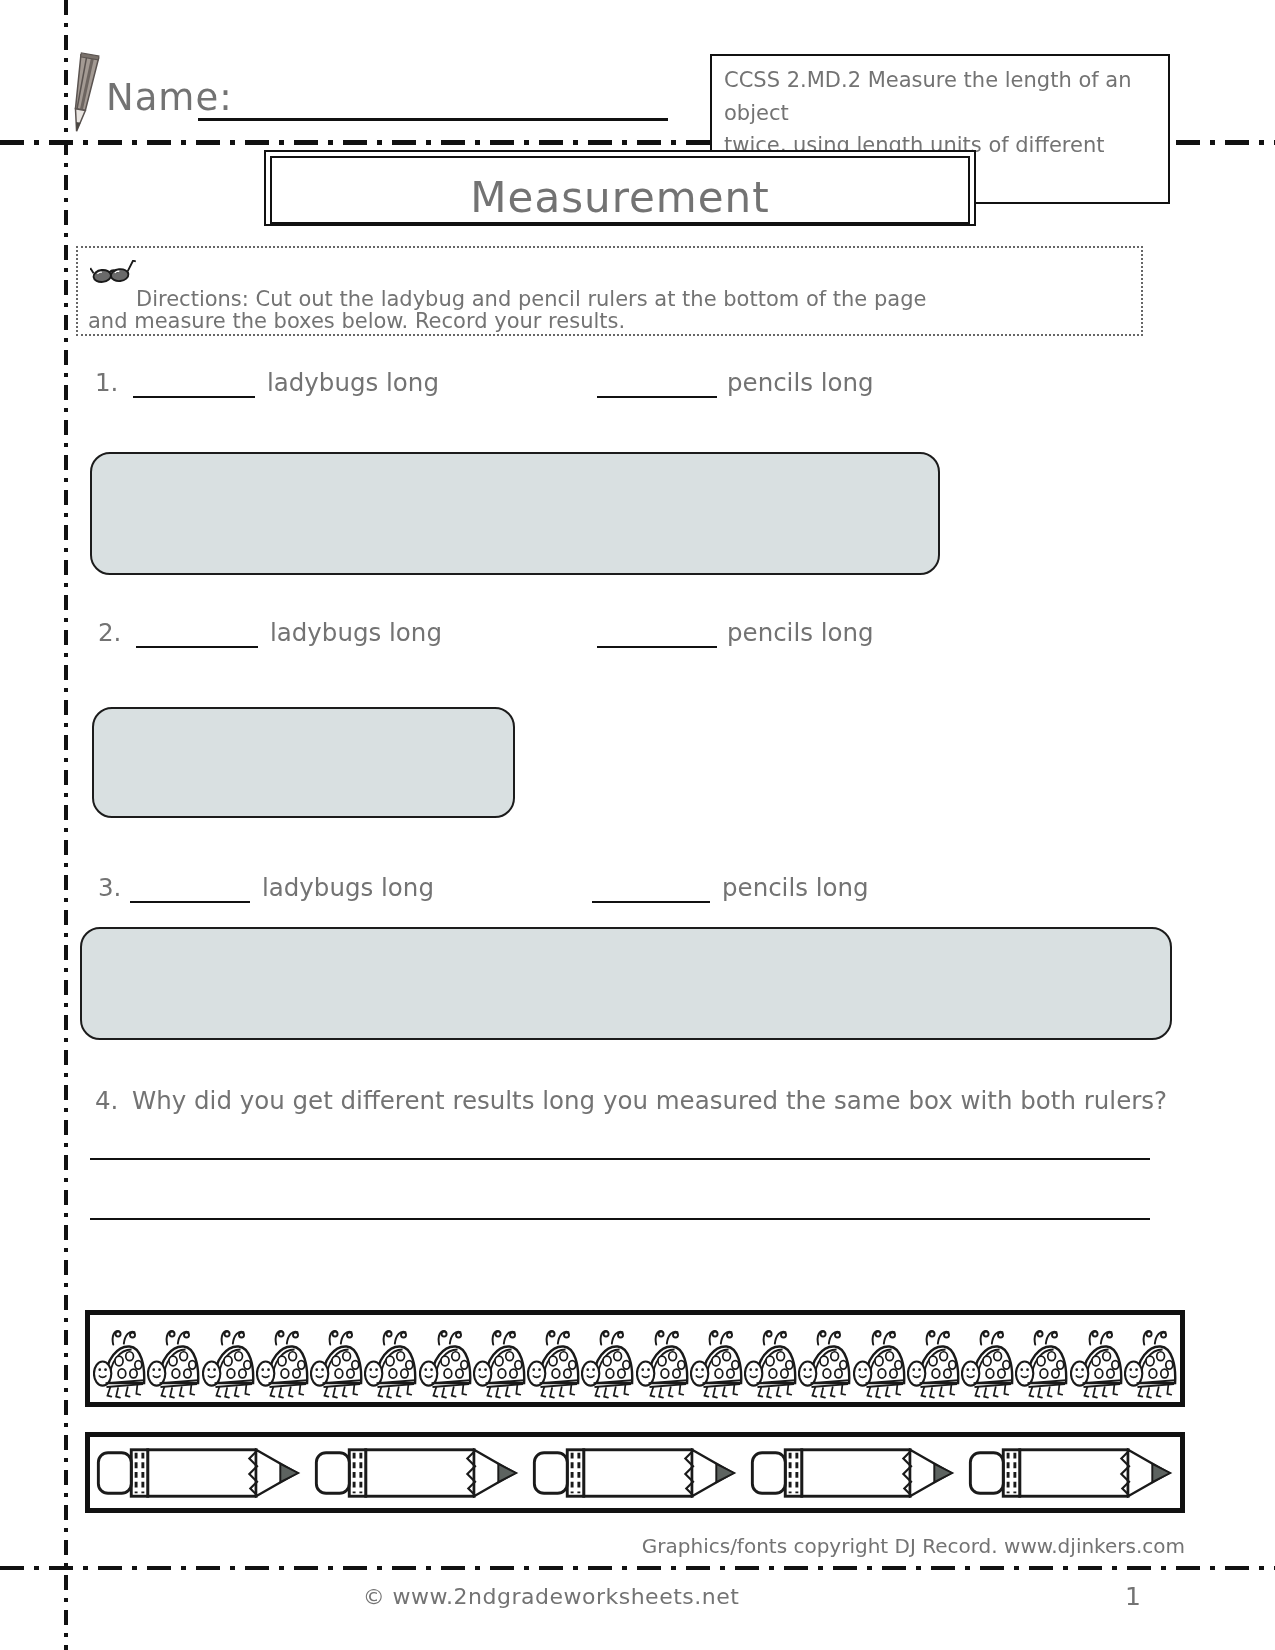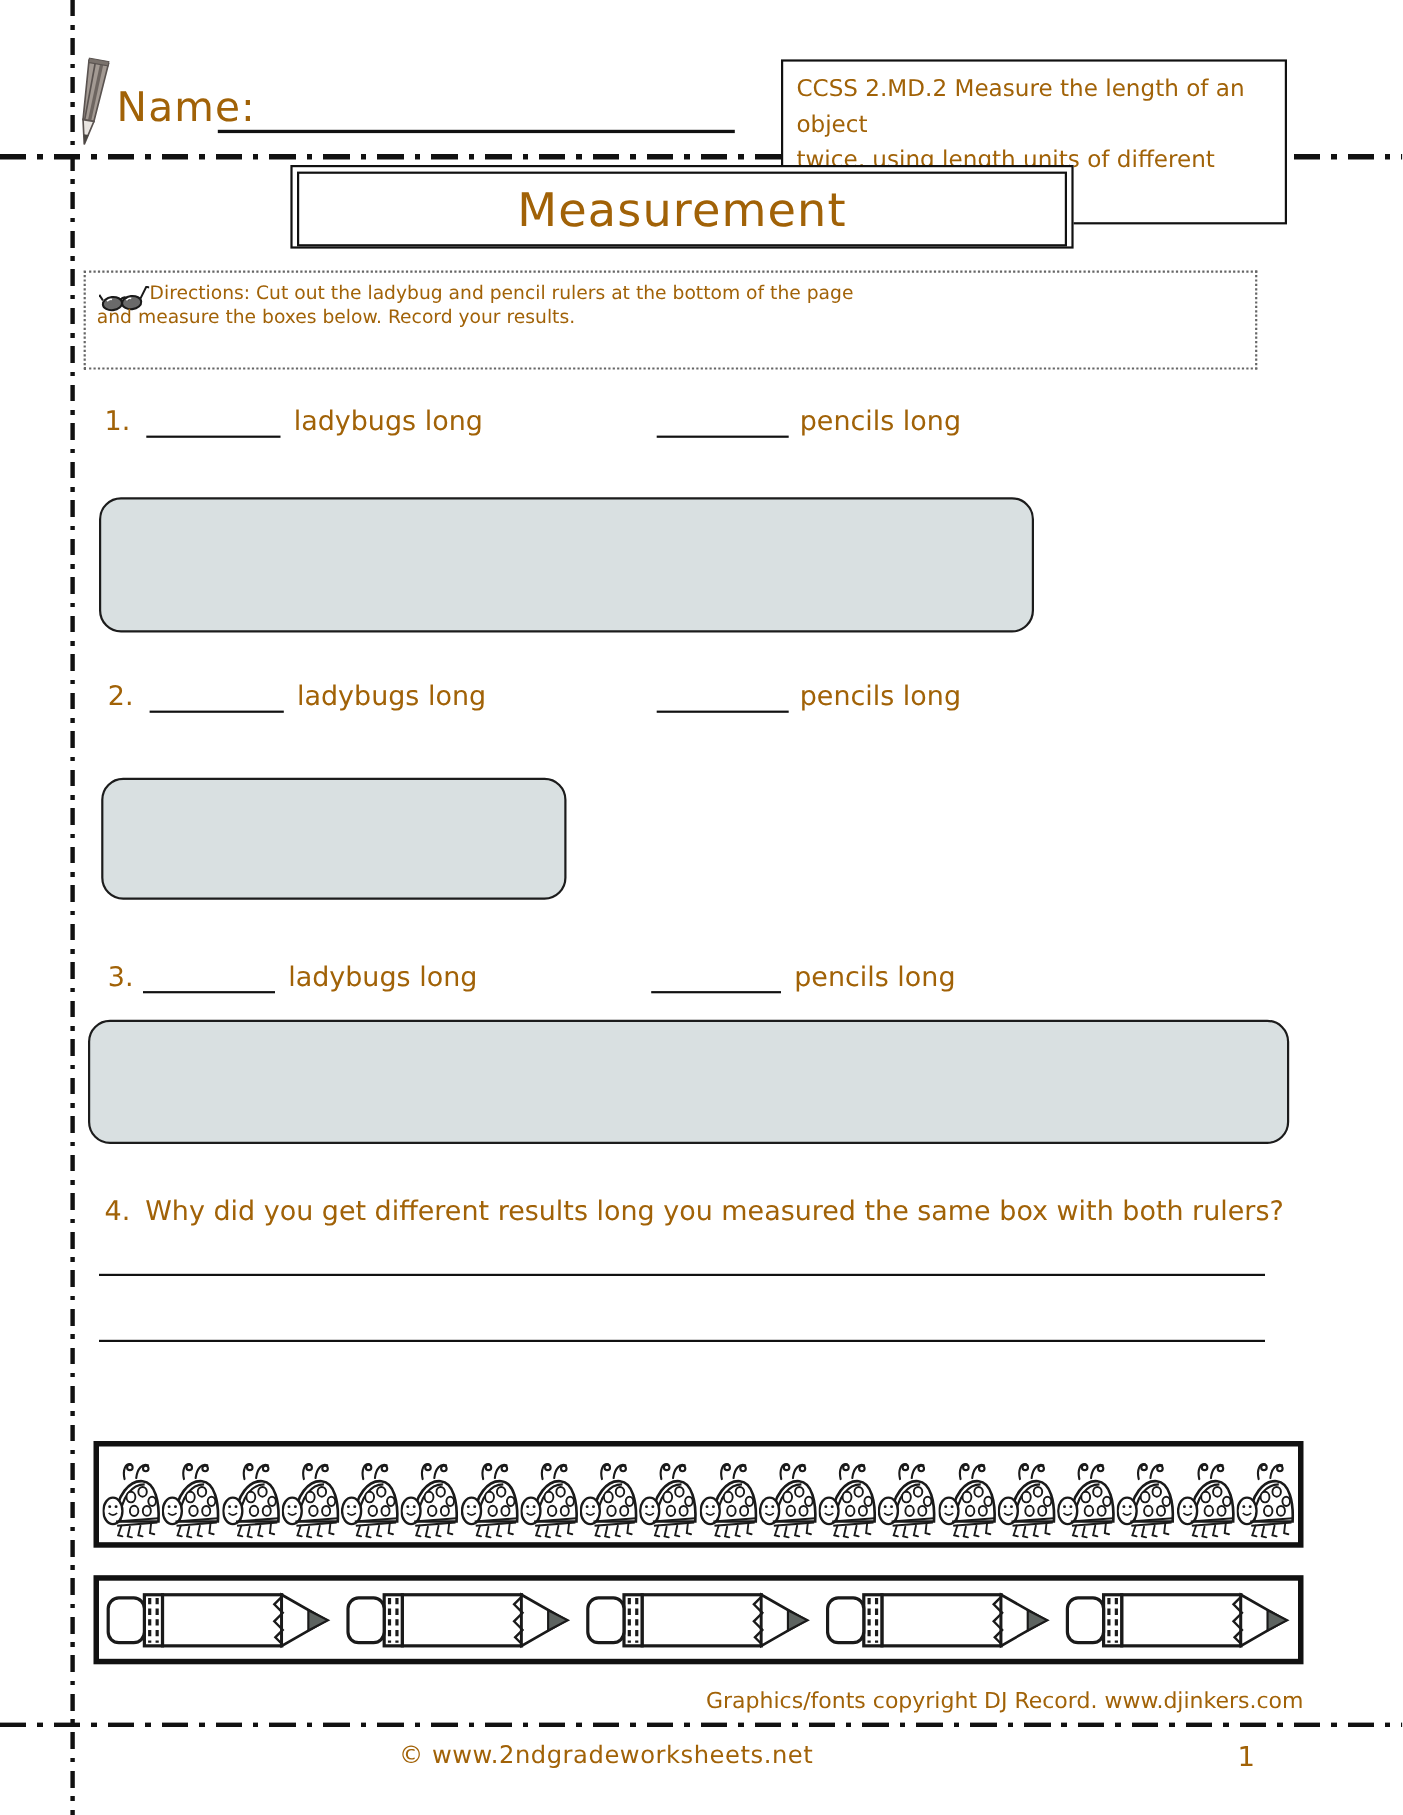--- a/index.html
+++ b/index.html
@@ -1,34 +1,34 @@
 <!DOCTYPE html>
 <html style="--box-fill: #d9e0e1; --ink: #1a1a1a; --pencil-tip: #5d6360;"><head>
 <meta charset="utf-8">
 <style>
   html,body{margin:0;padding:0;background:#fff;}
   #page{
     position:relative;width:1275px;height:1650px;background:#fff;
-    font-family:"DejaVu Sans",sans-serif;color:#a16207;overflow:hidden;
+    font-family:"DejaVu Sans",sans-serif;color:#737373;overflow:hidden;
   }
   .abs{position:absolute;}
   
   .dashdot-h{height:5px;background:repeating-linear-gradient(90deg,#111 0 24px,transparent 24px 34px,#111 34px 39px,transparent 39px 49px);}
   .dashdot-v{width:4px;background:repeating-linear-gradient(180deg,#111 0 15px,transparent 15px 23px,#111 23px 27px,transparent 27px 35px);}
   
   .name-label{font-size:37px;letter-spacing:1px;}
   .name-line{border-bottom:3px solid #111;height:0;}
   .ccss-box{border:2px solid #111;padding:8px 12px;font-size:21px;line-height:1.55;background:#fff;}
   
   .title-outer{border:2.5px solid #111;padding:4px;background:#fff;}
-  .title-inner{border:2px solid #111;height:100%;display:flex;align-items:center;justify-content:center;}
+  .title-inner{border:2px solid #111;height:100%;display:flex;align-items:flex-end;justify-content:center;}
   .title-text{font-size:42px;letter-spacing:1px;}
   
   .directions-box{border:2px dotted #666;background:#fff;}
-  .directions-text{font-size:17px;line-height:1.4;}
+  .directions-text{font-size:21px;line-height:1.4;margin-top:29px;}
   
   .q-text{font-size:24.5px;white-space:nowrap;}
   .blank{display:inline-block;height:28px;border-bottom:2.5px solid #111;}
   .measure-box{background:var(--box-fill,#d9e0e1);border:2.5px solid #1c1c1c;border-radius:20px;box-sizing:border-box;}
   .answer-line{height:0;border-top:2.5px solid #111;}
   
   .ruler-strip{border:5px solid #111;background:#fff;box-sizing:border-box;display:flex;align-items:flex-end;overflow:hidden;}
   .ladybug-strip-inner{display:flex;width:100%;justify-content:space-between;align-items:flex-end;padding:0 3px 3px 3px;box-sizing:border-box;}
   .pencil-strip-inner{display:flex;width:100%;height:100%;justify-content:space-between;align-items:center;padding:0 2px;box-sizing:border-box;}
   .ladybug-strip-inner svg{width:53px;height:76px;flex:0 0 auto;}

